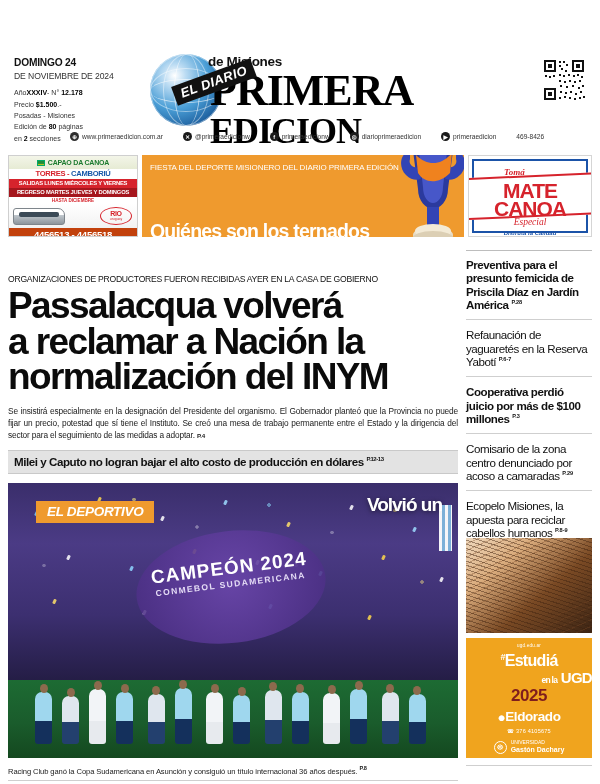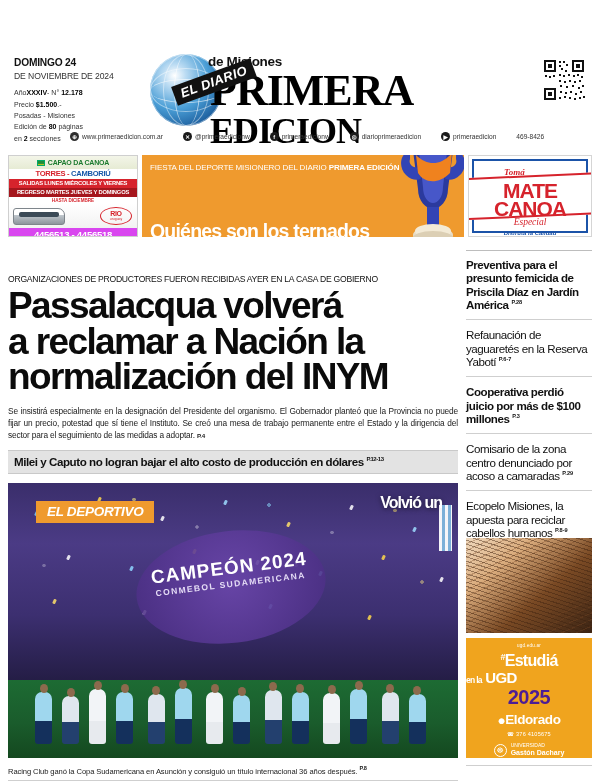--- a/index.html
+++ b/index.html
@@ -111,32 +111,32 @@
   .al-bus:after{ content:''; position:absolute; left:5px; top:3px; width:40px; height:5px;
     background:#3b4a57; border-radius:2px; }
   .al-rio {
     position:absolute; right:5px; top:3px; width:32px; height:18px;
     border:1.4px solid #d6232c; border-radius:50%;
     display:flex; flex-direction:column; align-items:center; justify-content:center;
   }
   .al-rio b { font-size:7px; color:#d6232c; line-height:1; letter-spacing:-.3px;}
   .al-rio i { font-size:3.4px; color:#d6232c; font-style:normal; }
   .al-phone {
-    background:#d946ef; color:#fff; text-align:center; font-size:9.6px; font-weight:bold;
+    background:#c2410c; color:#fff; text-align:center; font-size:9.6px; font-weight:bold;
     letter-spacing:-.3px; padding:1px 0 0;
   }
 
   .ad-center {
     position:absolute; left:134px; top:0; width:322px; height:82px;
     background:#ef9a2e; overflow:hidden;
   }
   .ac-kicker {
     font-size:8px; color:#fff; letter-spacing:-.1px; padding:8px 0 0 8px; white-space:nowrap;
   }
-  .ac-kicker b { font-weight:bold; }
+  .ac-kicker b { font-weight:normal; }
   .ac-h {
     font-size:19.5px; font-weight:bold; color:#fff; letter-spacing:-.8px;
     line-height:1.12; padding:2px 0 0 8px; white-space:nowrap;margin-top:47px;
   }
   .ac-p { font-size:7.5px; font-weight:bold; vertical-align:super; }
   .trophy {
     position:absolute; right:-6px; top:-28px; width:74px; height:130px;
   }
 
   .ad-right {
@@ -250,21 +250,21 @@
     position:absolute; left:0; top:48px; width:100%; text-align:center;
     color:#e4dbf5; font-size:8.5px; font-weight:bold; letter-spacing:1.4px;
   }
   .badge-dep {
     position:absolute; left:28px; top:18px; background:#ef9a2e; color:#fff;
     font-size:13.5px; font-weight:bold; font-style:italic; letter-spacing:-.3px;
     padding:3px 11px 4px;
   }
   .ph-head {
     position:absolute; right:16px; top:12px; text-align:right; color:#fff;
-    font-size:16px; font-weight:bold; line-height:1.02; letter-spacing:-1px;
+    font-size:19px; font-weight:bold; line-height:1.02; letter-spacing:-1px;
     text-shadow:0 1px 5px rgba(0,0,0,.55);
   }
   .stripe-flag {
     position:absolute; right:6px; top:22px; width:13px; height:46px;
     background:repeating-linear-gradient(90deg,#fff 0 3px,#7fb6dd 3px 6px);
     opacity:.95;
   }
   .caption {
     position:absolute; left:8px; top:737px; width:450px;
     font-size:7.6px; color:#222; letter-spacing:-.1px;
@@ -292,23 +292,23 @@
       repeating-linear-gradient(-24deg, rgba(120,70,35,.35) 0 1px, transparent 1px 6px);
   }
 
   .ugd {
     position:absolute; left:466px; top:610px; width:126px; height:120px;
     background:#f0a41e; overflow:hidden; color:#fff;
   }
   .ugd-url { text-align:center; font-size:4.6px; padding-top:5px; color:#fff; letter-spacing:.2px;}
   .ugd-1 { text-align:center; font-size:16px; font-weight:bold; letter-spacing:-.7px; margin-top:4px; }
   .ugd-1 .hash { font-size:9px; vertical-align:super; }
-  .ugd-2 { text-align:left; font-size:15px; font-weight:bold; letter-spacing:-.7px; line-height:1.05;}
+  .ugd-2 { text-align:right; font-size:15px; font-weight:bold; letter-spacing:-.7px; line-height:1.05;}
   .ugd-2 small { font-size:8.5px; font-weight:bold; }
-  .ugd-3 { text-align:center; font-size:20px; font-weight:bold; color:#4c1d95; letter-spacing:-.5px; }
+  .ugd-3 { text-align:center; font-size:17px; font-weight:bold; color:#7f1d1d; letter-spacing:-.5px; }
   .ugd-4 { text-align:center; font-size:13.5px; font-weight:bold; letter-spacing:-.4px; margin-top:3px;}
   .ugd-5 { text-align:center; font-size:5.6px; margin-top:4px; letter-spacing:.2px; }
   .ugd-logo { display:flex; align-items:center; justify-content:center; gap:4px; margin-top:6px; }
   .ugd-logo .sp { width:13px; height:13px; border-radius:50%; border:1.4px solid #fff;
     display:flex; align-items:center; justify-content:center; font-size:8px; }
   .ugd-logo .tx { font-size:5px; line-height:1.18; text-align:left; }
   .ugd-logo .tx b { font-size:7px; }
   .pinico { display:inline-block; transform:translateY(1px); }
 
   .foot-rule { position:absolute; left:466px; top:737px; width:126px; height:1px; background:#cfcfcf; }

